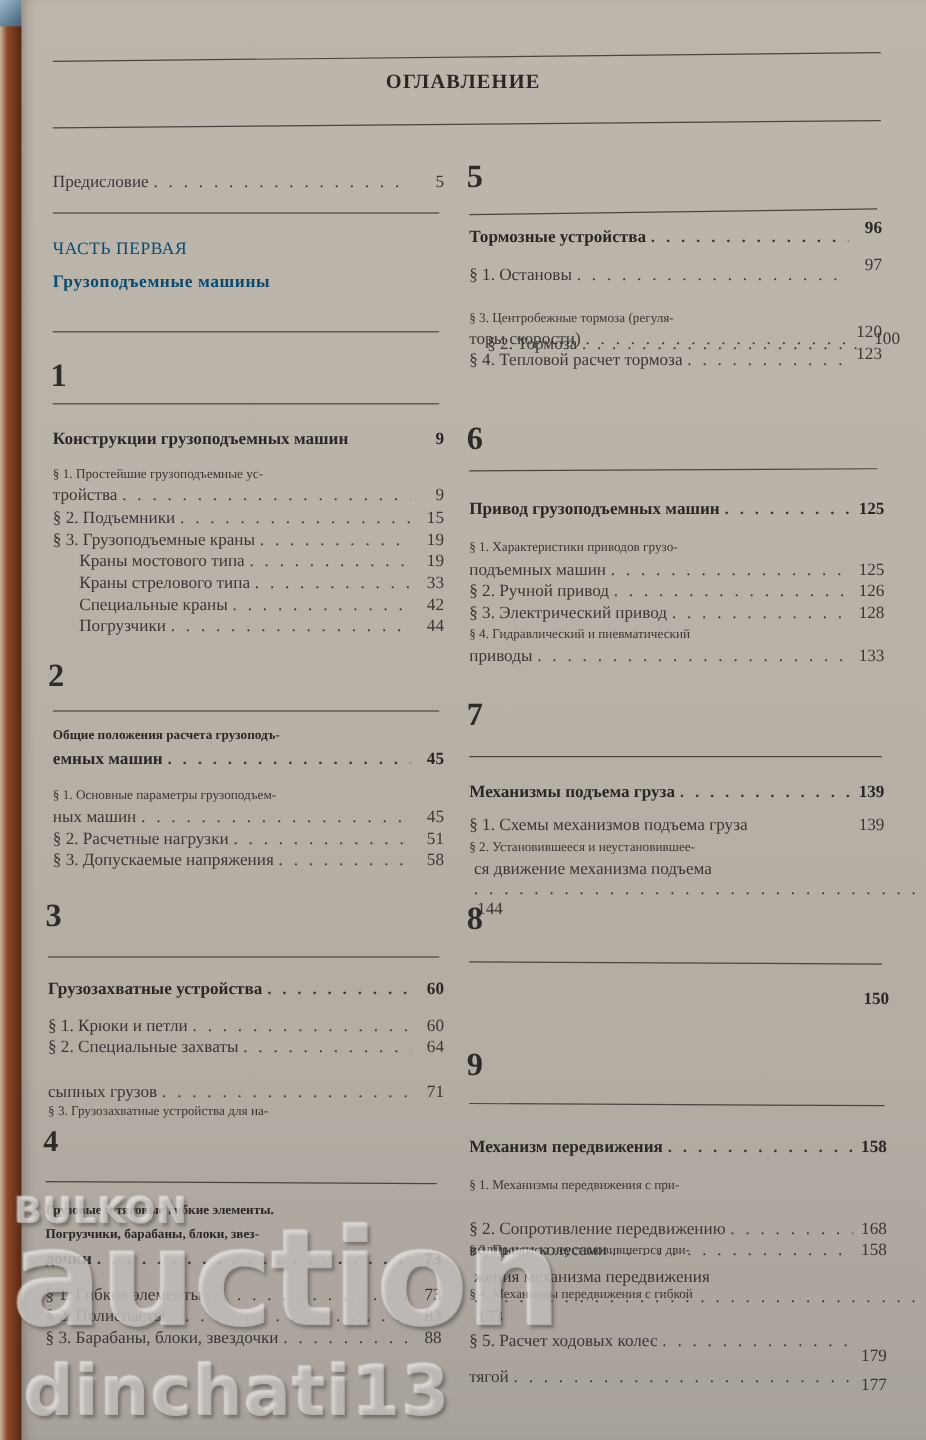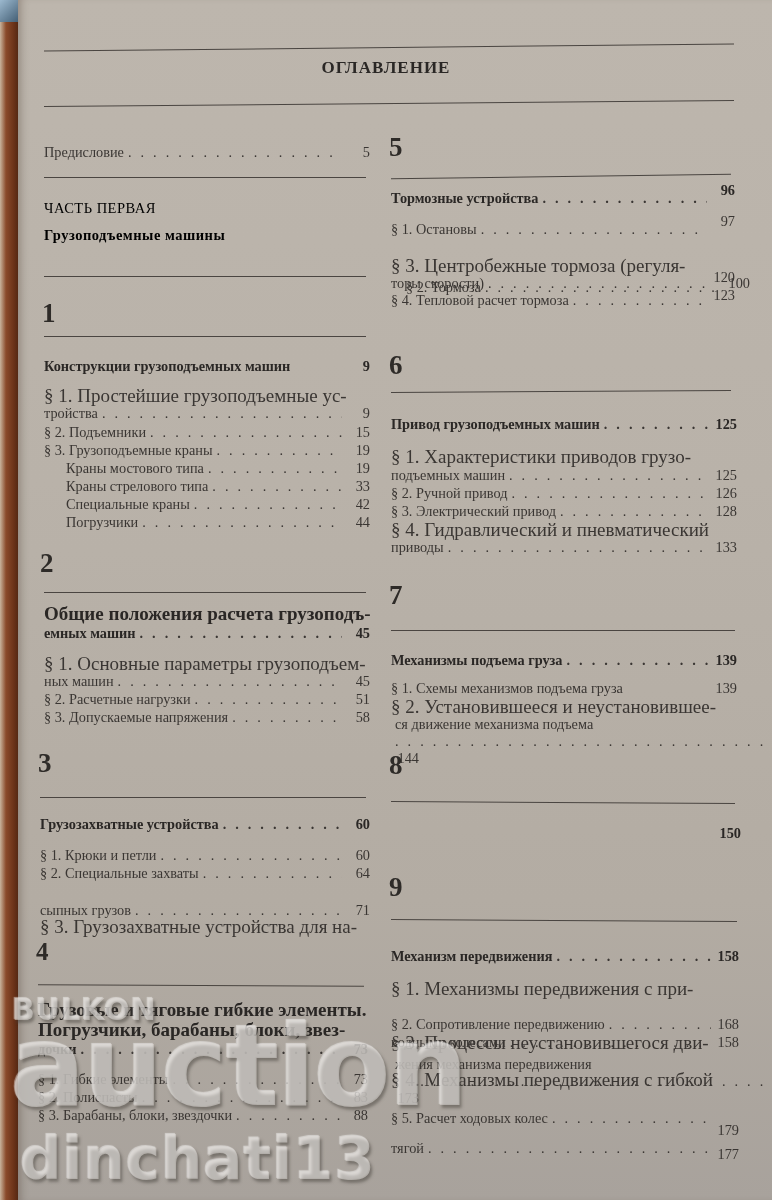--- a/index.html
+++ b/index.html
@@ -36,22 +36,22 @@
       position: absolute; display: flex; align-items: baseline;
       font-size: 14.3px; line-height: 17px; color: #3a3633;
     }
     .row .label { white-space: nowrap; }
     .row .dots {
       flex: 1; overflow: hidden; white-space: nowrap; margin: 0 4px;
       letter-spacing: 9px; color: #3a3633;
     }
     .row .page-num { white-space: nowrap; text-align: right; min-width: 24px; }
     .bold { font-weight: bold; color: #2a2725; }
-    .wrap-line { position: absolute; font-size: 19px; line-height: 17px; color: #3a3633; white-space: nowrap; }
-    .part-label { position: absolute; font-size: 14.5px; letter-spacing: 0.5px; color: #000000; }
+    .wrap-line { position: absolute; font-size: 11px; line-height: 17px; color: #3a3633; white-space: nowrap; }
+    .part-label { position: absolute; font-size: 14.5px; letter-spacing: 0.5px; color: #0c4a6e; }
     .watermark {
       position: absolute; font-family: "DejaVu Sans", sans-serif; font-weight: bold;
       color: rgba(225,222,218,0.55);
       text-shadow: 2px 3px 3px rgba(70,65,60,0.5), -1px -1px 1px rgba(255,255,255,0.5);
       pointer-events: none; white-space: nowrap;
     }
   </style>
 </head>
 <body>
 

